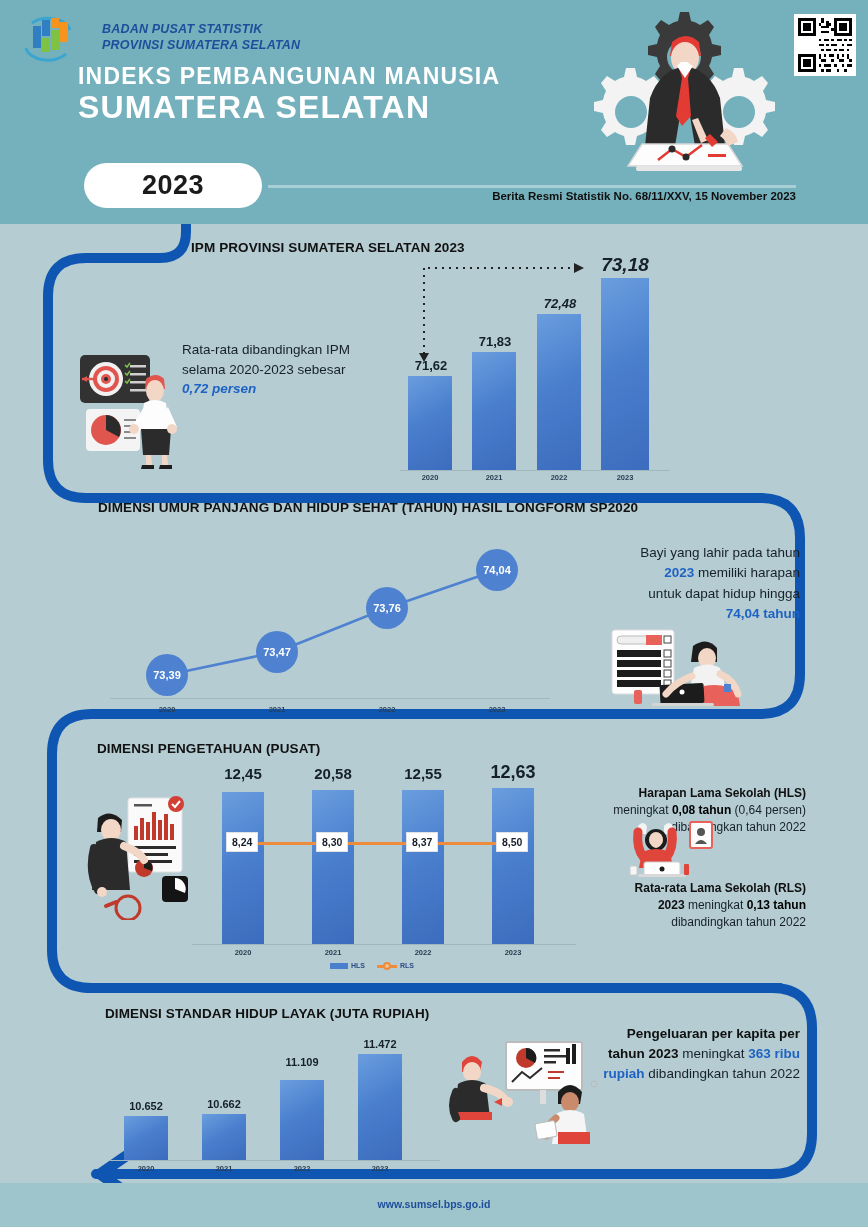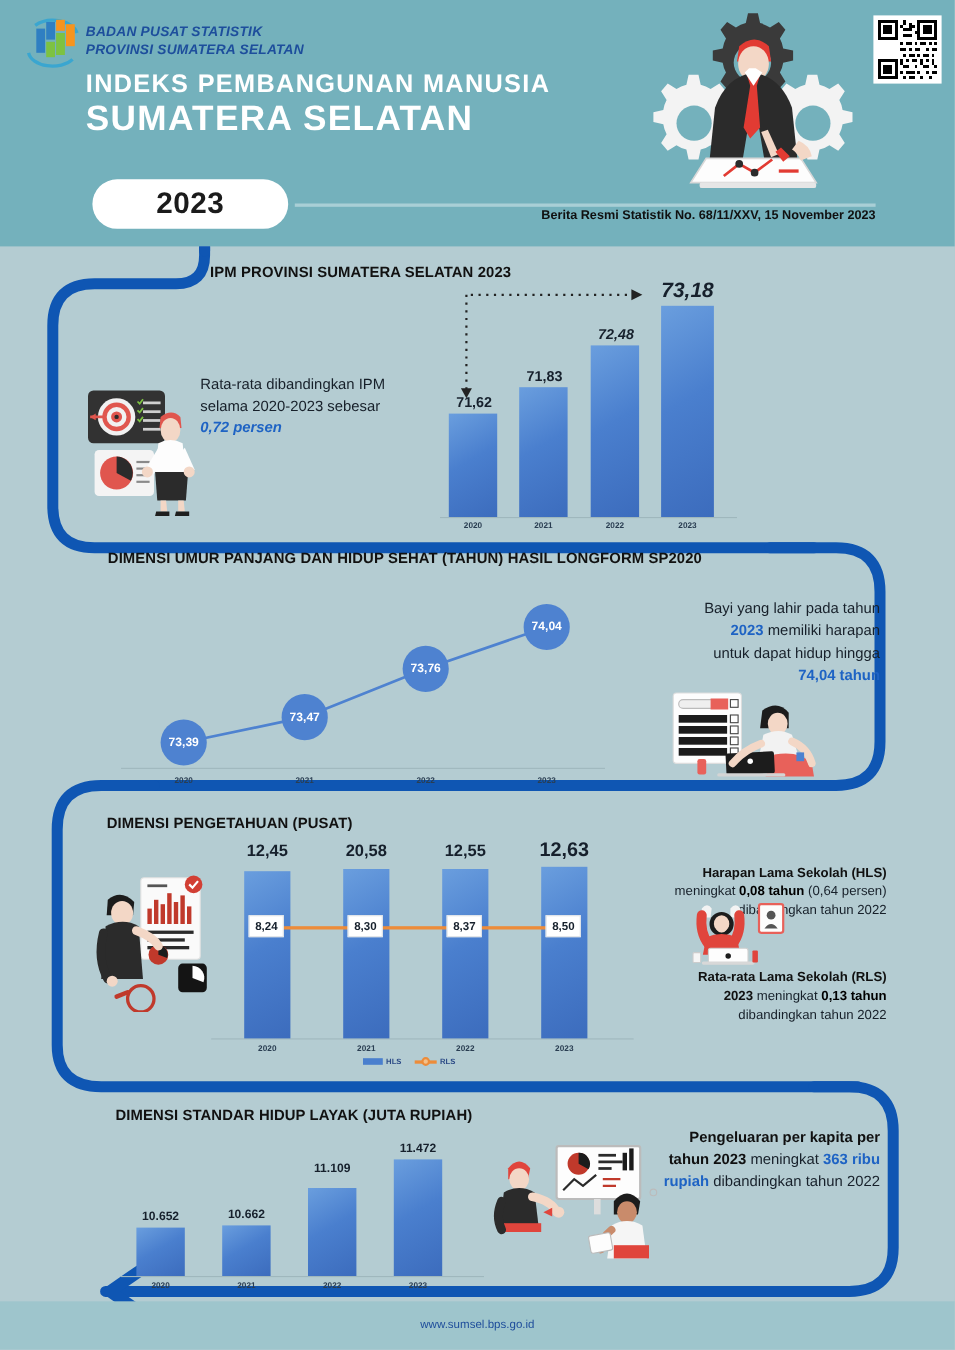--- a/index.html
+++ b/index.html
@@ -7,21 +7,21 @@
     width:868px;height:1227px;
     font-family:"Liberation Sans", sans-serif;
     background:#b4ccd2;
     overflow:hidden;
     position:relative;
   }
   .page{position:relative;width:868px;height:1227px;overflow:hidden;background:#b4ccd2;}
 
   
   .header{position:absolute;left:0;top:0;width:868px;height:224px;background:#74b1bc;overflow:hidden;}
-  .logo-wrap{position:absolute;left:20px;top:14px;display:flex;align-items:center;gap:2px;}
+  .logo-wrap{position:absolute;left:20px;top:14px;display:flex;align-items:center;gap:26px;}
   .bps-mark{width:56px;height:48px;position:relative;}
   .bps-org{font-size:12.5px;font-weight:bold;font-style:italic;color:#1d4e9c;line-height:1.25;letter-spacing:.2px;}
   .main-title{position:absolute;left:78px;top:64px;color:#ffffff;}
   .mt1{font-size:23px;font-weight:bold;letter-spacing:1.2px;line-height:1.05;}
   .mt2{font-size:32px;font-weight:bold;letter-spacing:1.2px;line-height:1.12;margin-top:2px;}
   .year-pill{position:absolute;left:84px;top:163px;width:178px;height:45px;background:#fff;border-radius:24px;
              display:flex;align-items:center;justify-content:center;}
   .year-pill span{font-size:27px;font-weight:bold;color:#1b1b1b;letter-spacing:.5px;}
   .hdr-rule{position:absolute;left:268px;top:185px;width:528px;height:3px;background:#a9cfd6;}
   .brs{position:absolute;right:72px;top:190px;font-size:11.5px;font-weight:bold;color:#101010;}
@@ -83,21 +83,21 @@
   
   #c4{left:110px;top:1022px;width:330px;height:160px;}
   #c4 .vlab{font-size:11px;}
   .s4-right{position:absolute;left:600px;top:1024px;width:200px;text-align:right;font-size:13.5px;color:#17202a;line-height:1.47;}
   .s4-right b{color:#1e63c4;}
   .s4-right .blk{font-weight:bold;color:#101010;}
   .illus4{position:absolute;left:448px;top:1040px;width:165px;height:105px;}
 
   
   .footer{position:absolute;left:0;bottom:0;width:868px;height:44px;background:#9ec5cc;}
-  .footer span{position:absolute;left:0;right:0;top:15px;text-align:center;font-size:10.5px;font-weight:normal;color:#1e4d9b;}
+  .footer span{position:absolute;left:0;right:0;top:15px;text-align:center;font-size:10.5px;font-weight:bold;color:#1e4d9b;}
 </style>
 </head>
 <body>
 
 <div class="page">
 
   <div class="header">
 
     <div class="logo-wrap">
       <div class="bps-mark">

